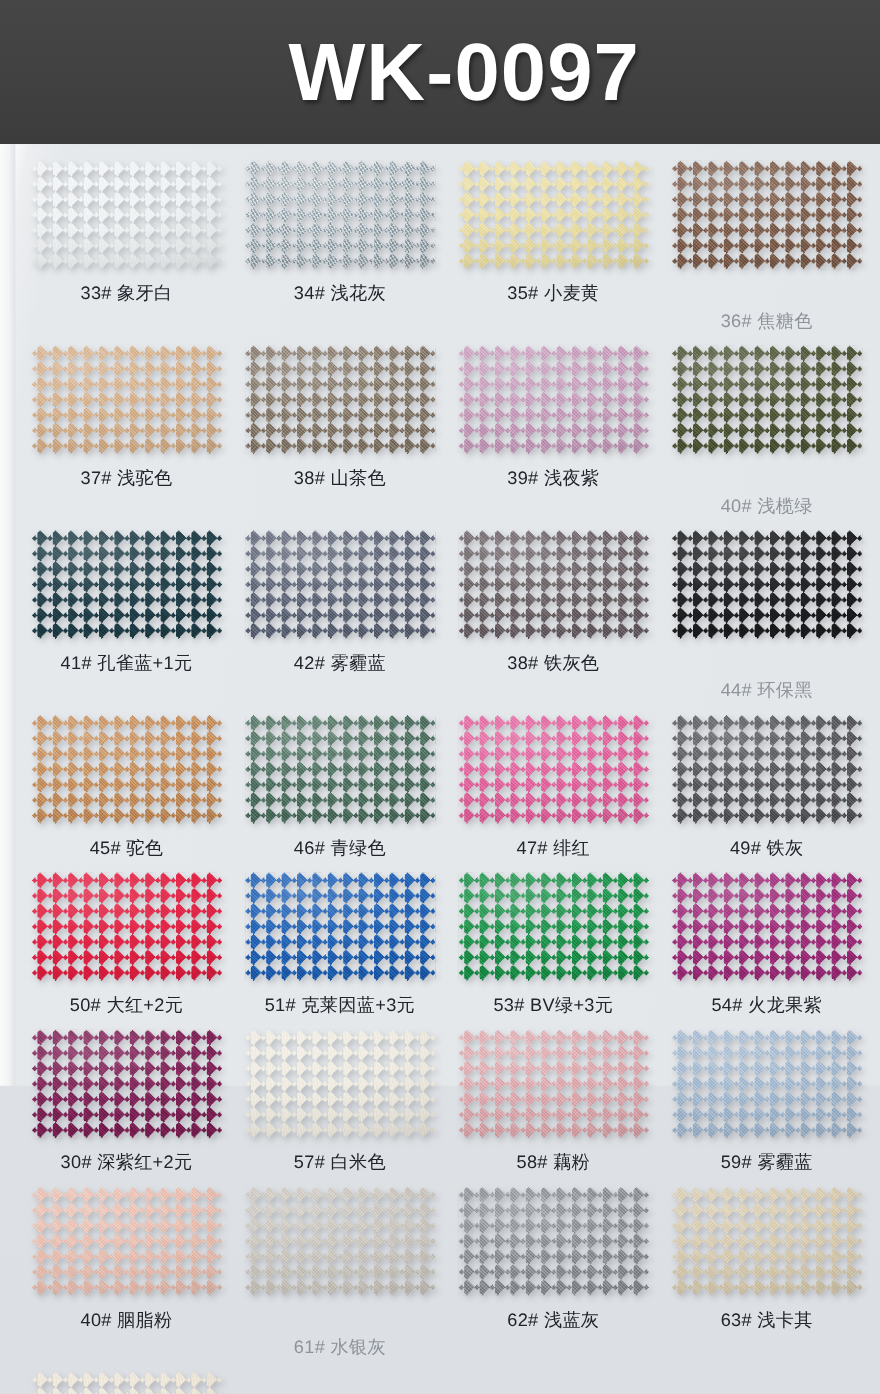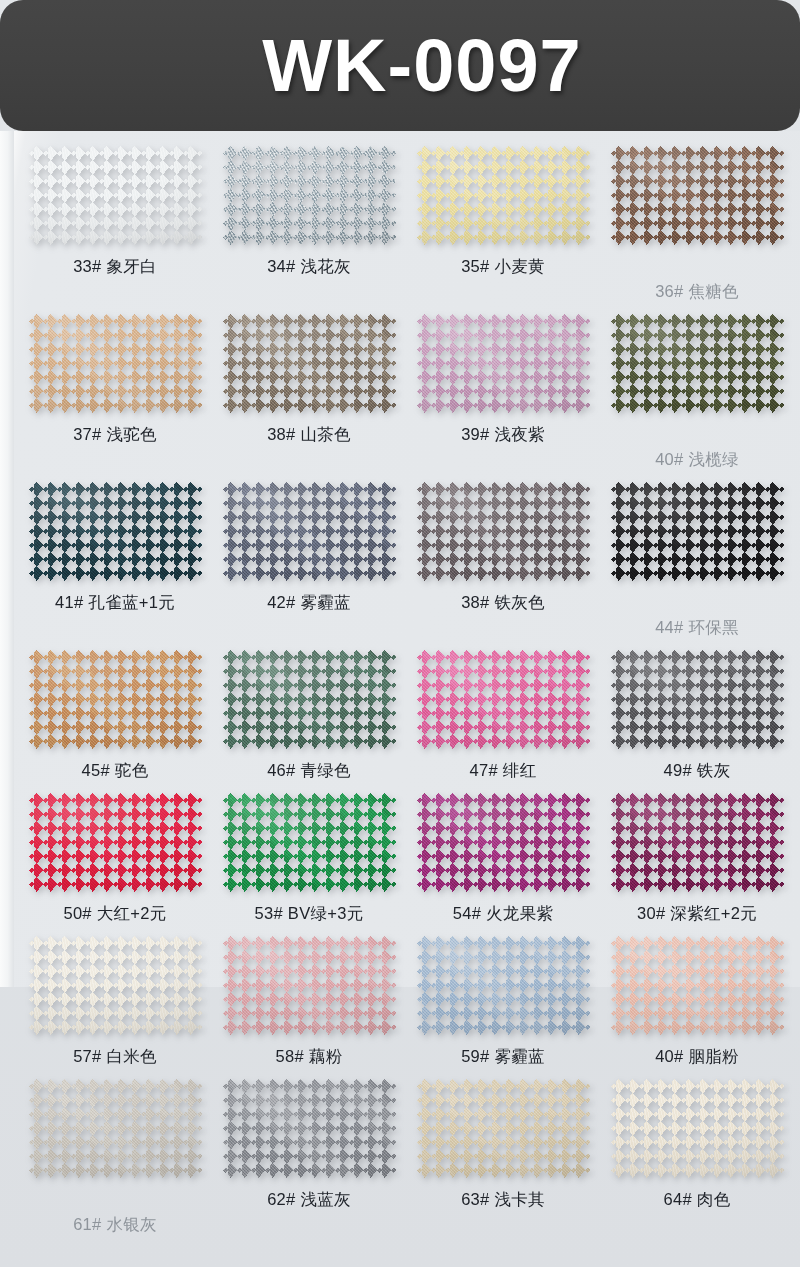--- a/index.html
+++ b/index.html
@@ -17,21 +17,20 @@
     background:linear-gradient(180deg,#e3e6e9 0%,#dfe3e6 40%,#dcdfe3 100%);
   }
 
   
   #header{
     position:absolute; top:0; left:0;
     width:800px; height:131px;
     background:linear-gradient(180deg,#464646 0%,#414141 55%,#3c3c3c 100%);
     display:flex; align-items:center; justify-content:center;
     overflow:hidden;
-    border-radius:23px;
   }
   #header-title{
     font-size:74px;
     font-weight:bold;
     color:#ffffff;
     letter-spacing:1px;
     text-shadow:2px 3px 4px rgba(0,0,0,.45);
     transform:translateX(22px);
     white-space:nowrap;
   }
@@ -306,20 +305,29 @@
           <div class="swatch-wrap">
             <div class="swatch" style="background: rgb(224, 29, 63);">
               <div class="weave"></div>
               <div class="sheen"></div>
             </div>
           </div>
           <div class="caption">50# 大红+2元</div>
         </div>
         <div class="cell">
           <div class="swatch-wrap">
+            <div class="swatch" style="background: rgb(30, 95, 180);">
+              <div class="weave"></div>
+              <div class="sheen"></div>
+            </div>
+          </div>
+          <div class="caption">51# 克莱因蓝+3元</div>
+        </div>
+        <div class="cell">
+          <div class="swatch-wrap">
             <div class="swatch" style="background: rgb(26, 144, 72);">
               <div class="weave"></div>
               <div class="sheen"></div>
             </div>
           </div>
           <div class="caption">53# BV绿+3元</div>
         </div>
         <div class="cell">
           <div class="swatch-wrap">
             <div class="swatch" style="background: rgb(156, 43, 120);">

